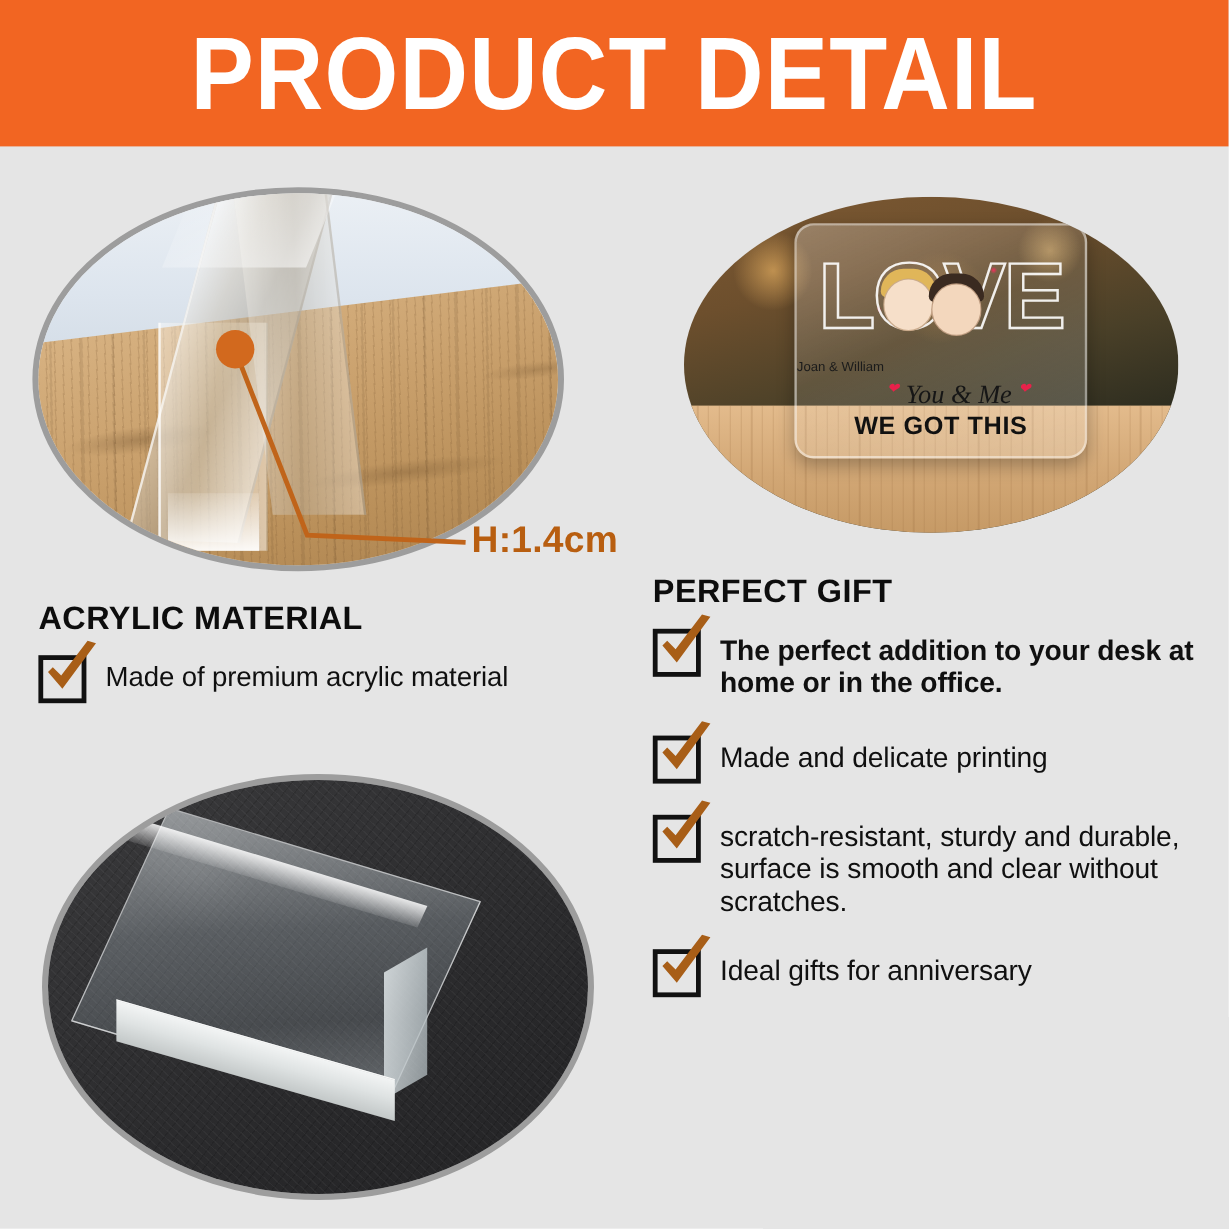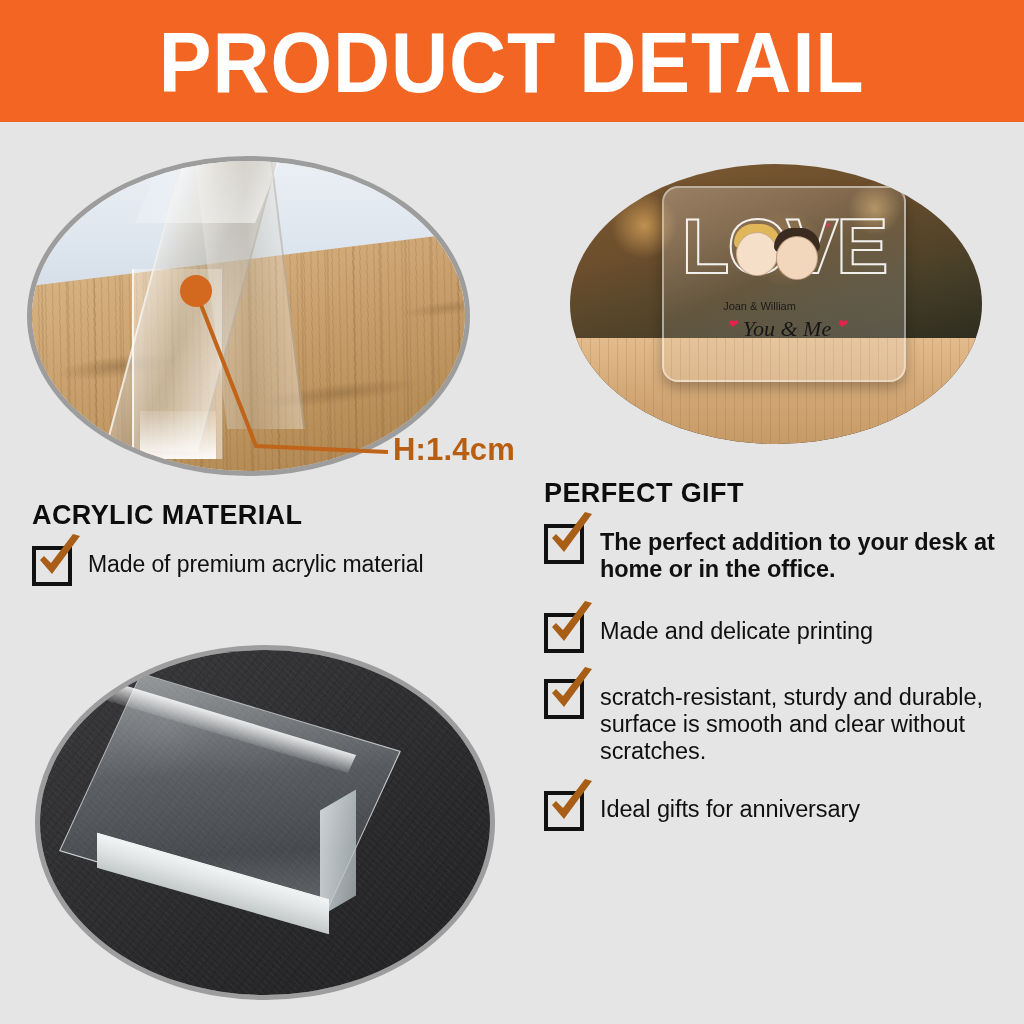--- a/index.html
+++ b/index.html
@@ -163,27 +163,27 @@
   }
   .p2-face-b{
     left:112px;top:48px;width:40px;height:42px;
     background:#f3d7bd;border:1px solid rgba(140,100,70,.5);
   }
   .p2-hair-b{
     position:absolute;left:110px;top:40px;width:46px;height:24px;
     border-radius:22px 22px 6px 6px;background:#3a2a20;
   }
   .p2-names{
-    position:absolute;left:0;top:112px;width:191px;text-align:center;
+    position:absolute;left:0;top:112px;width:191px;
     font-size:11px;color:#1b1b1b;font-family:"Liberation Sans",sans-serif;
   }
   .p2-script{
     position:absolute;left:0;top:128px;width:246px;text-align:center;
     font-family:"Liberation Serif",serif;font-style:italic;
-    font-size:22px;color:#161616;
+    font-size:22px;color:#161616;padding-left:12px;
   }
   .p2-heart{color:#e8214a;font-size:12px;vertical-align:super;}
   .p2-slogan{
     position:absolute;left:0;top:156px;width:240px;text-align:center;
     font-family:"Liberation Sans",sans-serif;font-weight:700;
     font-size:21px;letter-spacing:.5px;color:#111;
   }
 
   
   #photo-block{left:35px;top:645px;width:460px;height:355px;}
@@ -305,20 +305,21 @@
       <div class="p2-face p2-face-b"></div>
 
       <div class="p2-names">Joan &amp; William</div>
 
       <div class="p2-script">
         <span class="p2-heart">❤</span>
         <span>You &amp; Me</span>
         <span class="p2-heart">❤</span>
       </div>
 
+      <div class="p2-slogan">WE GOT THIS</div>
     </div>
   </div>
 
   <div id="photo-block" class="oval-framed">
     <div class="p3-slate"></div>
     <div class="p3-slate-tex"></div>
     <div class="p3-top"></div>
     <div class="p3-top-edge"></div>
     <div class="p3-side-r"></div>
     <div class="p3-side"></div>

